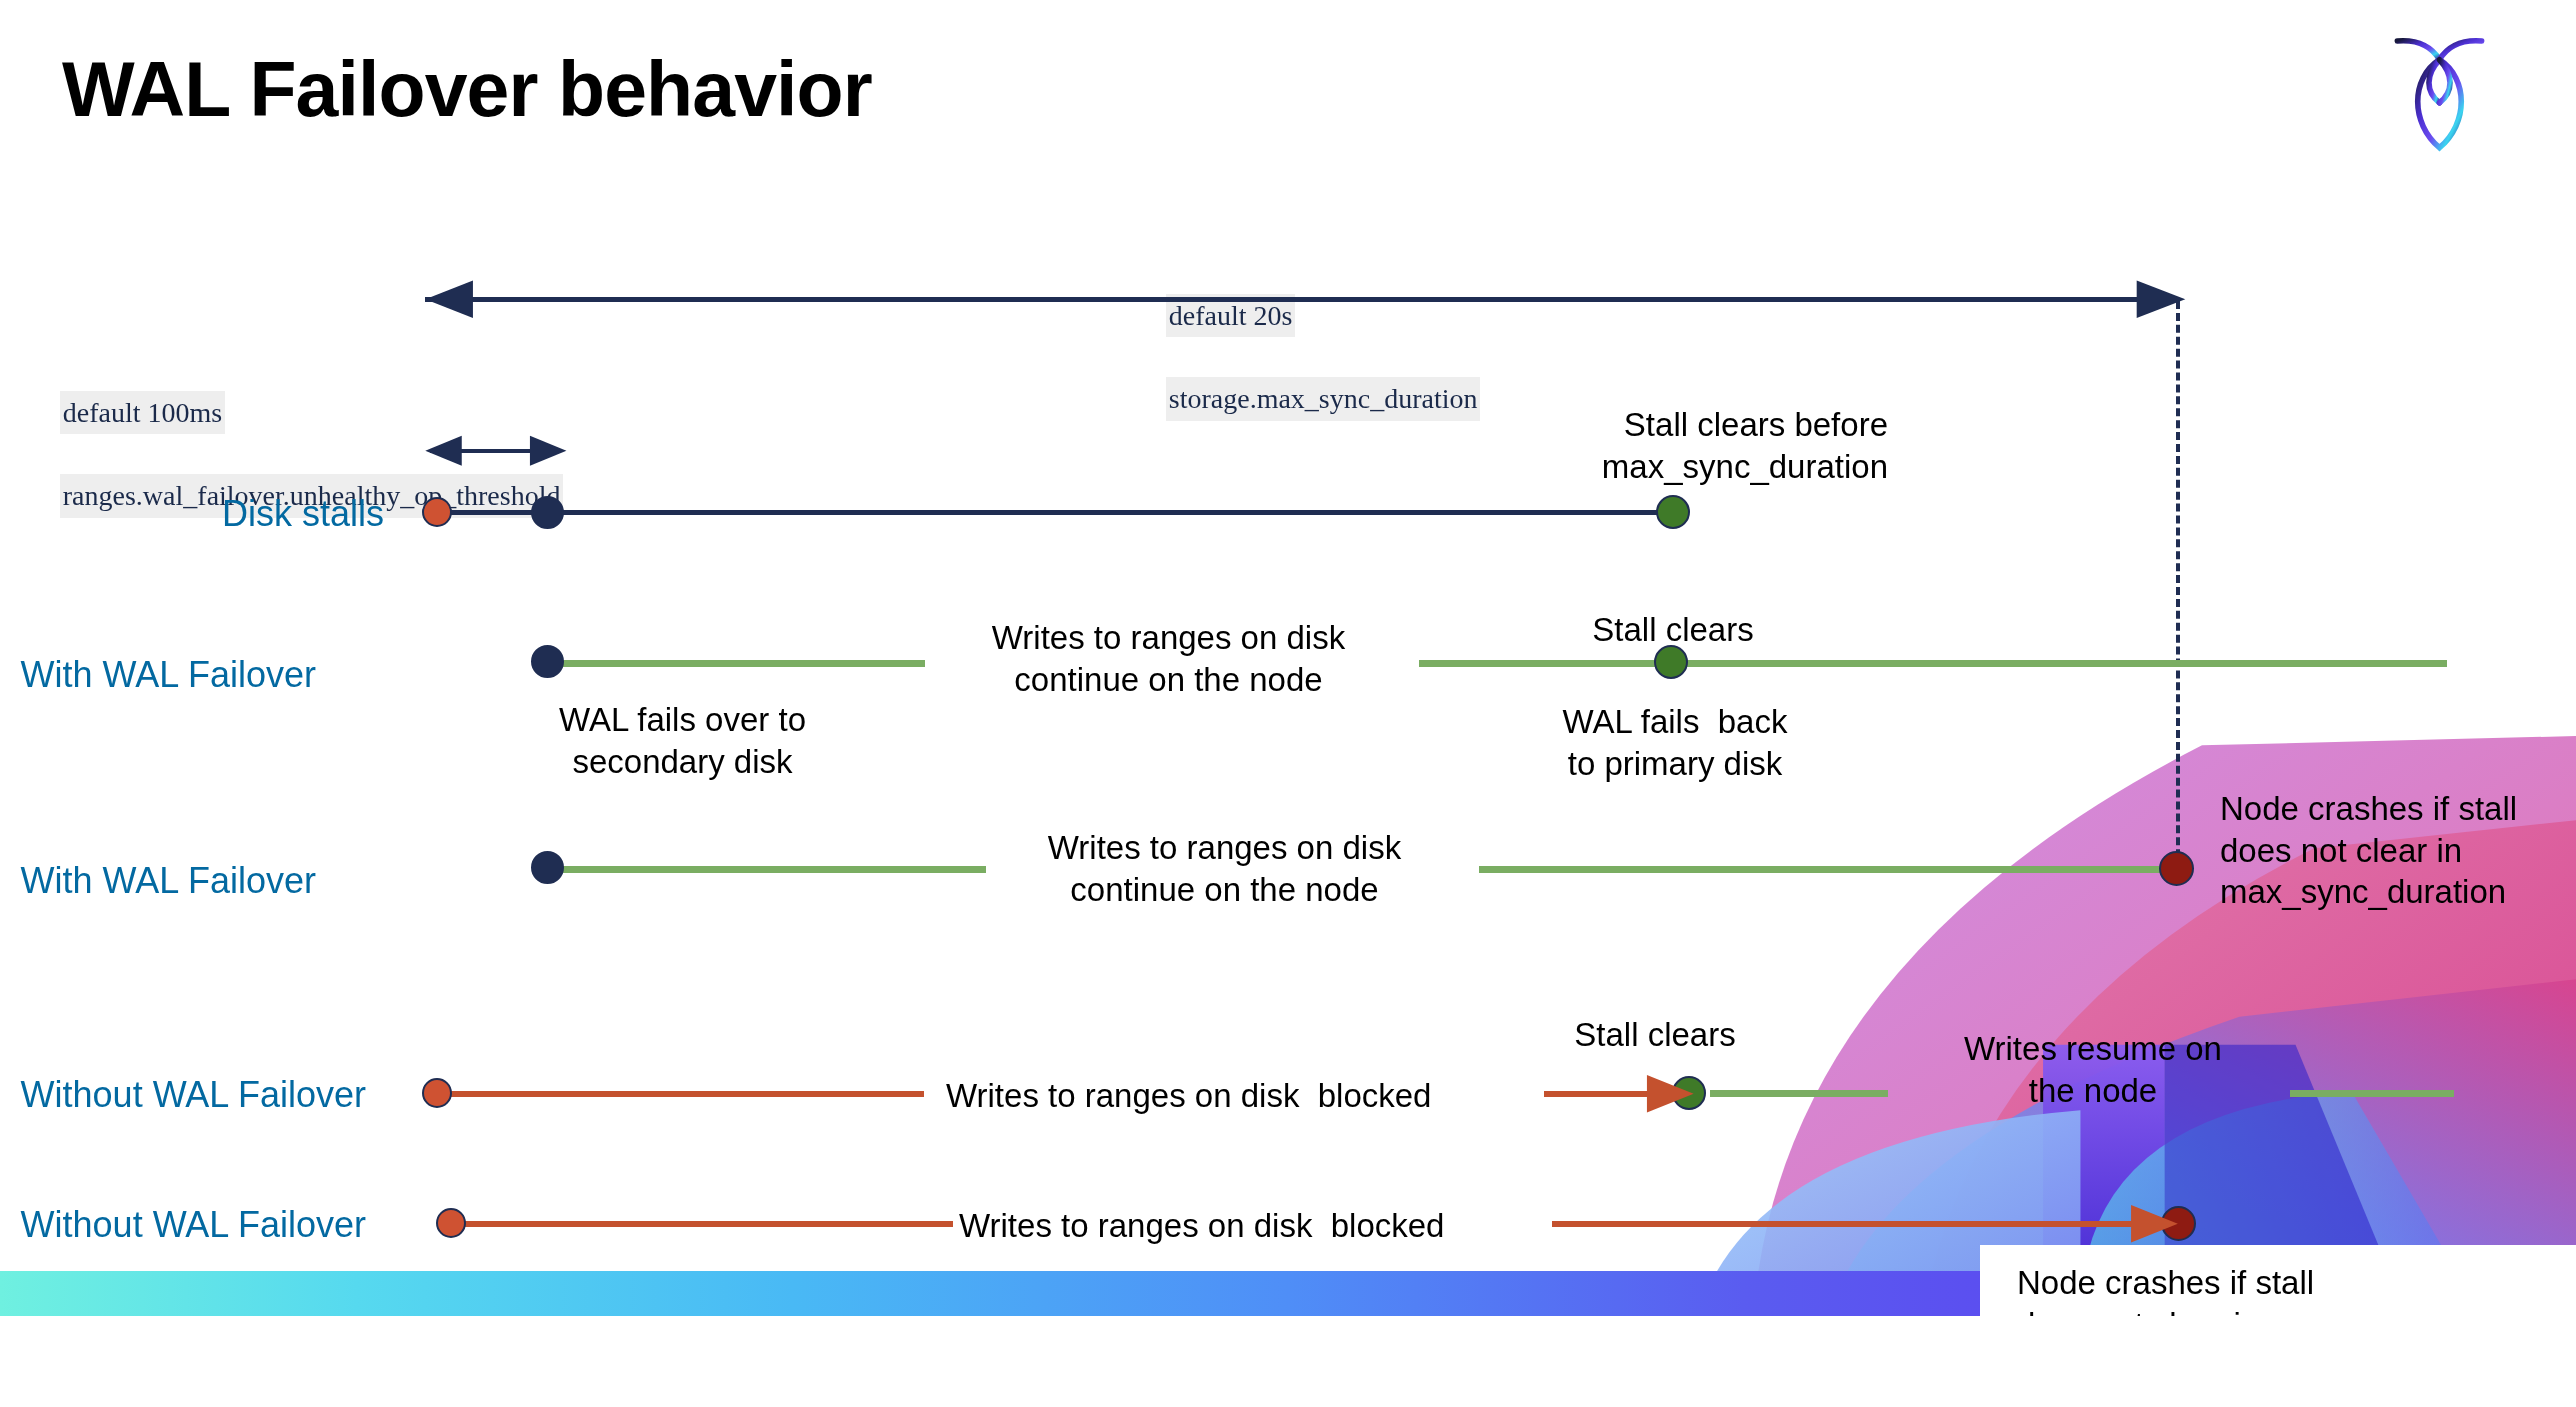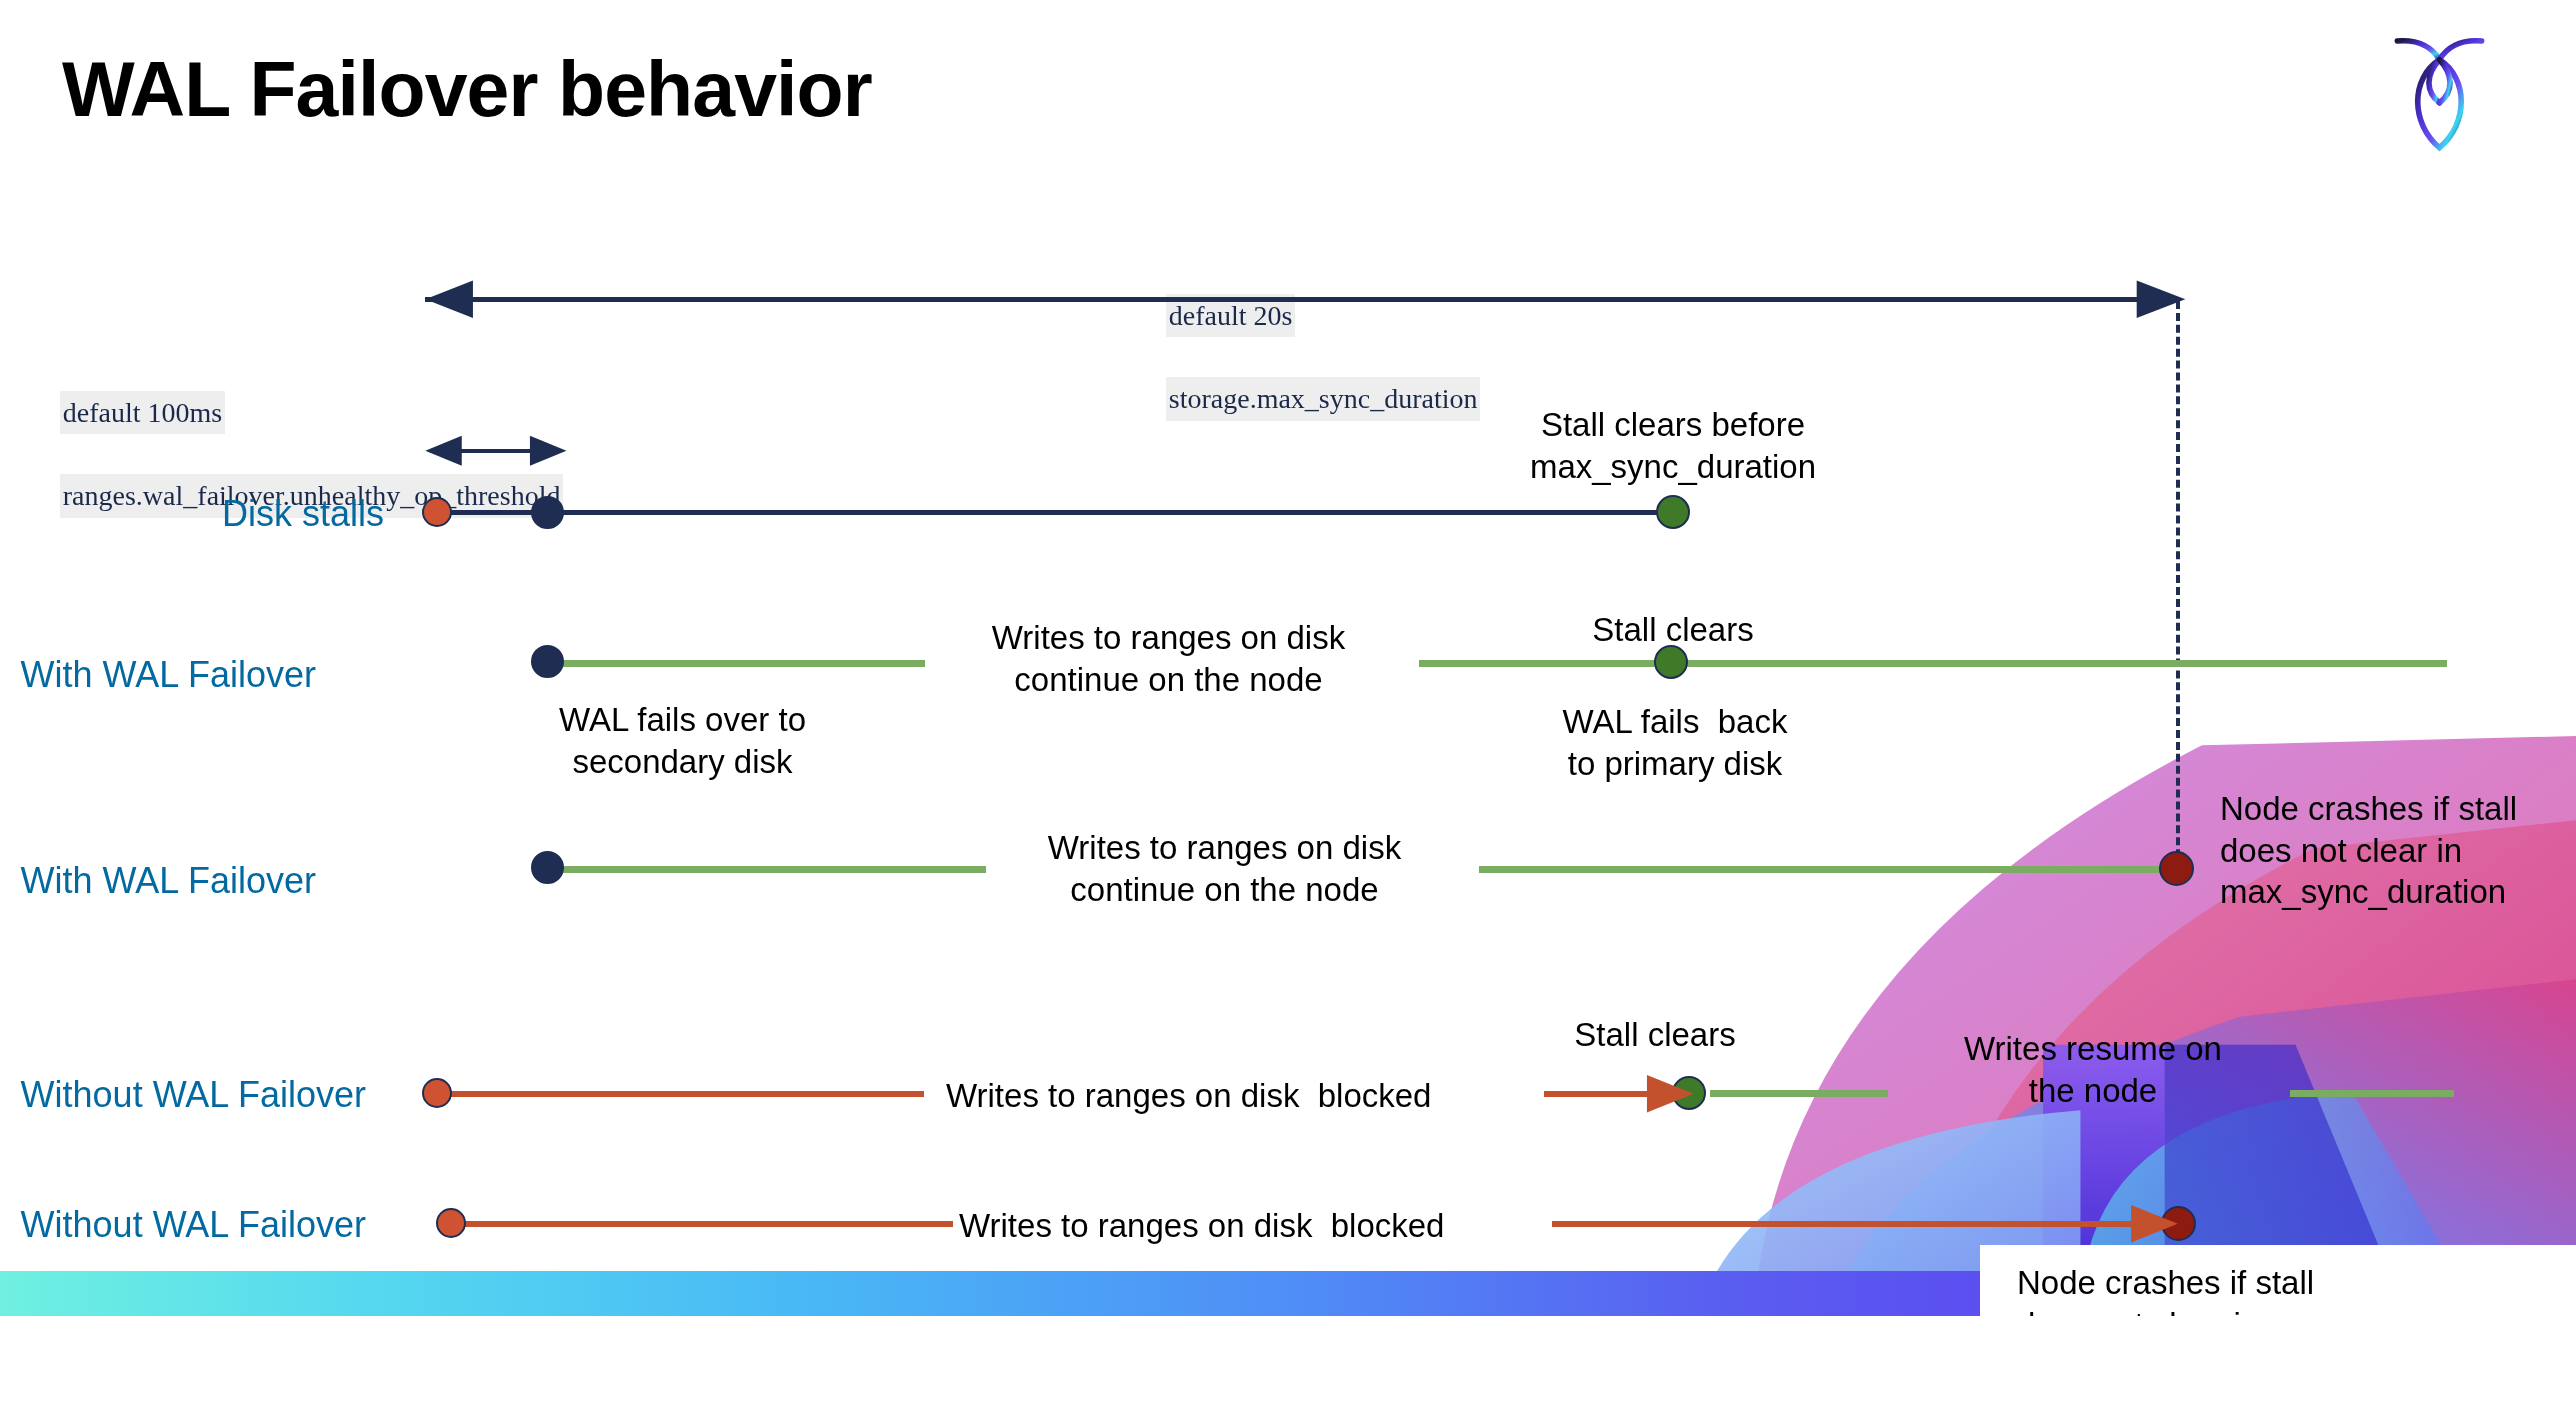--- a/index.html
+++ b/index.html
@@ -147,21 +147,21 @@
 
   <div class="line navyline" style="left:430px;top:449px;width:131px;height:3.7px;"></div>
 
   <div class="vdash" style="left:2176px;top:301px;height:580px;"></div>
 
   <div class="rowlabel" style="left:222px;top:493px;">Disk stalls</div>
   <div class="line navyline" style="left:439px;top:510px;width:1234px;"></div>
   <div class="dot dot-orange" style="left:422px;top:497px;width:30px;height:30px;"></div>
   <div class="dot dot-navy" style="left:531px;top:496px;width:33px;height:33px;"></div>
   <div class="dot dot-green" style="left:1656px;top:495px;width:34px;height:34px;"></div>
-  <div class="txt c" style="left:1458px;top:404px;width:430px;">Stall clears before
+  <div class="txt c" style="left:1458px;top:404px;width:430px;text-align:right;">Stall clears before
 max_sync_duration</div>
 
   <div class="rowlabel" style="left:20.6px;top:654px;">With WAL Failover</div>
   <div class="line greenline" style="left:551px;top:660px;width:374px;"></div>
   <div class="line greenline" style="left:1419px;top:660px;width:1028px;"></div>
   <div class="dot dot-navy" style="left:531px;top:645px;width:33px;height:33px;"></div>
   <div class="dot dot-green" style="left:1654px;top:645px;width:34px;height:34px;"></div>
   <div class="txt c" style="left:935px;top:617px;width:467px;">Writes to ranges on disk
 continue on the node</div>
   <div class="txt c" style="left:486px;top:699px;width:393px;">WAL fails over to

